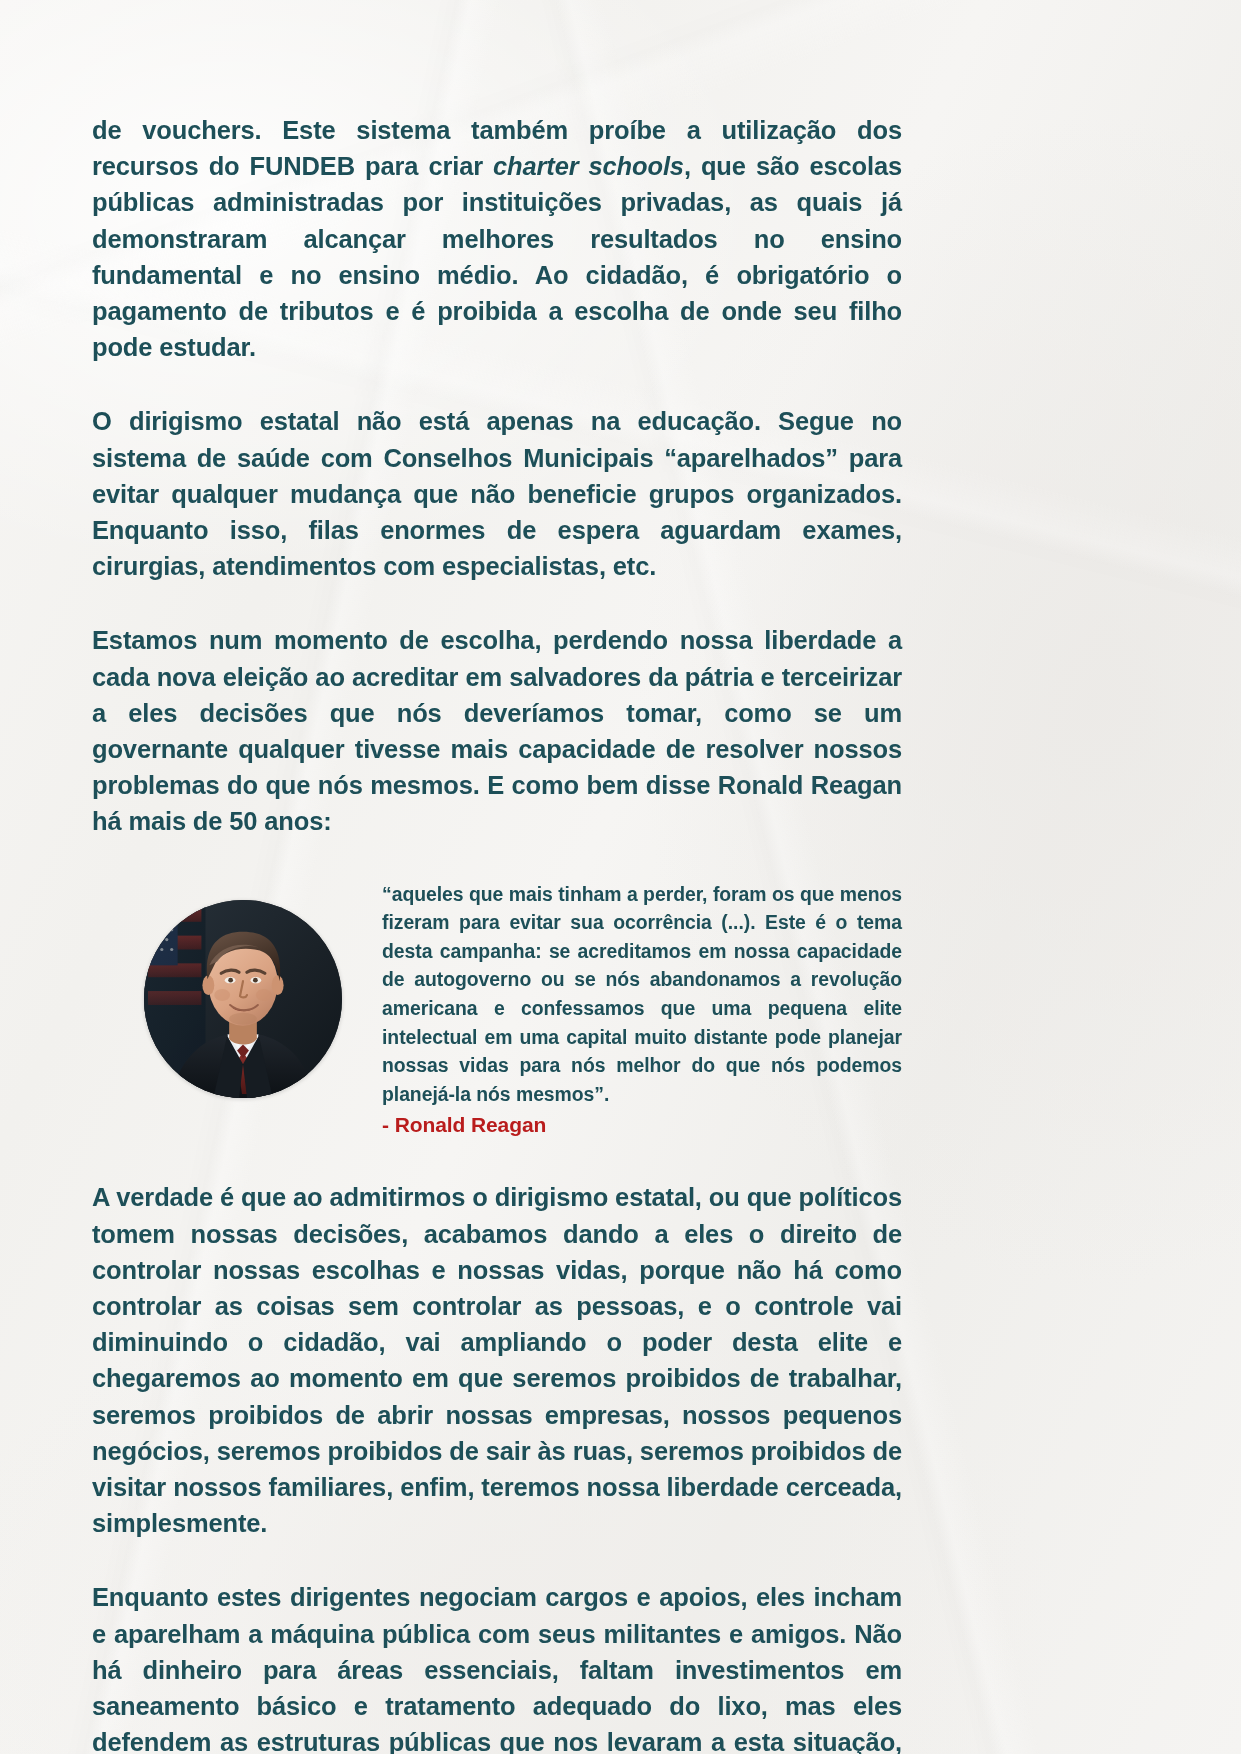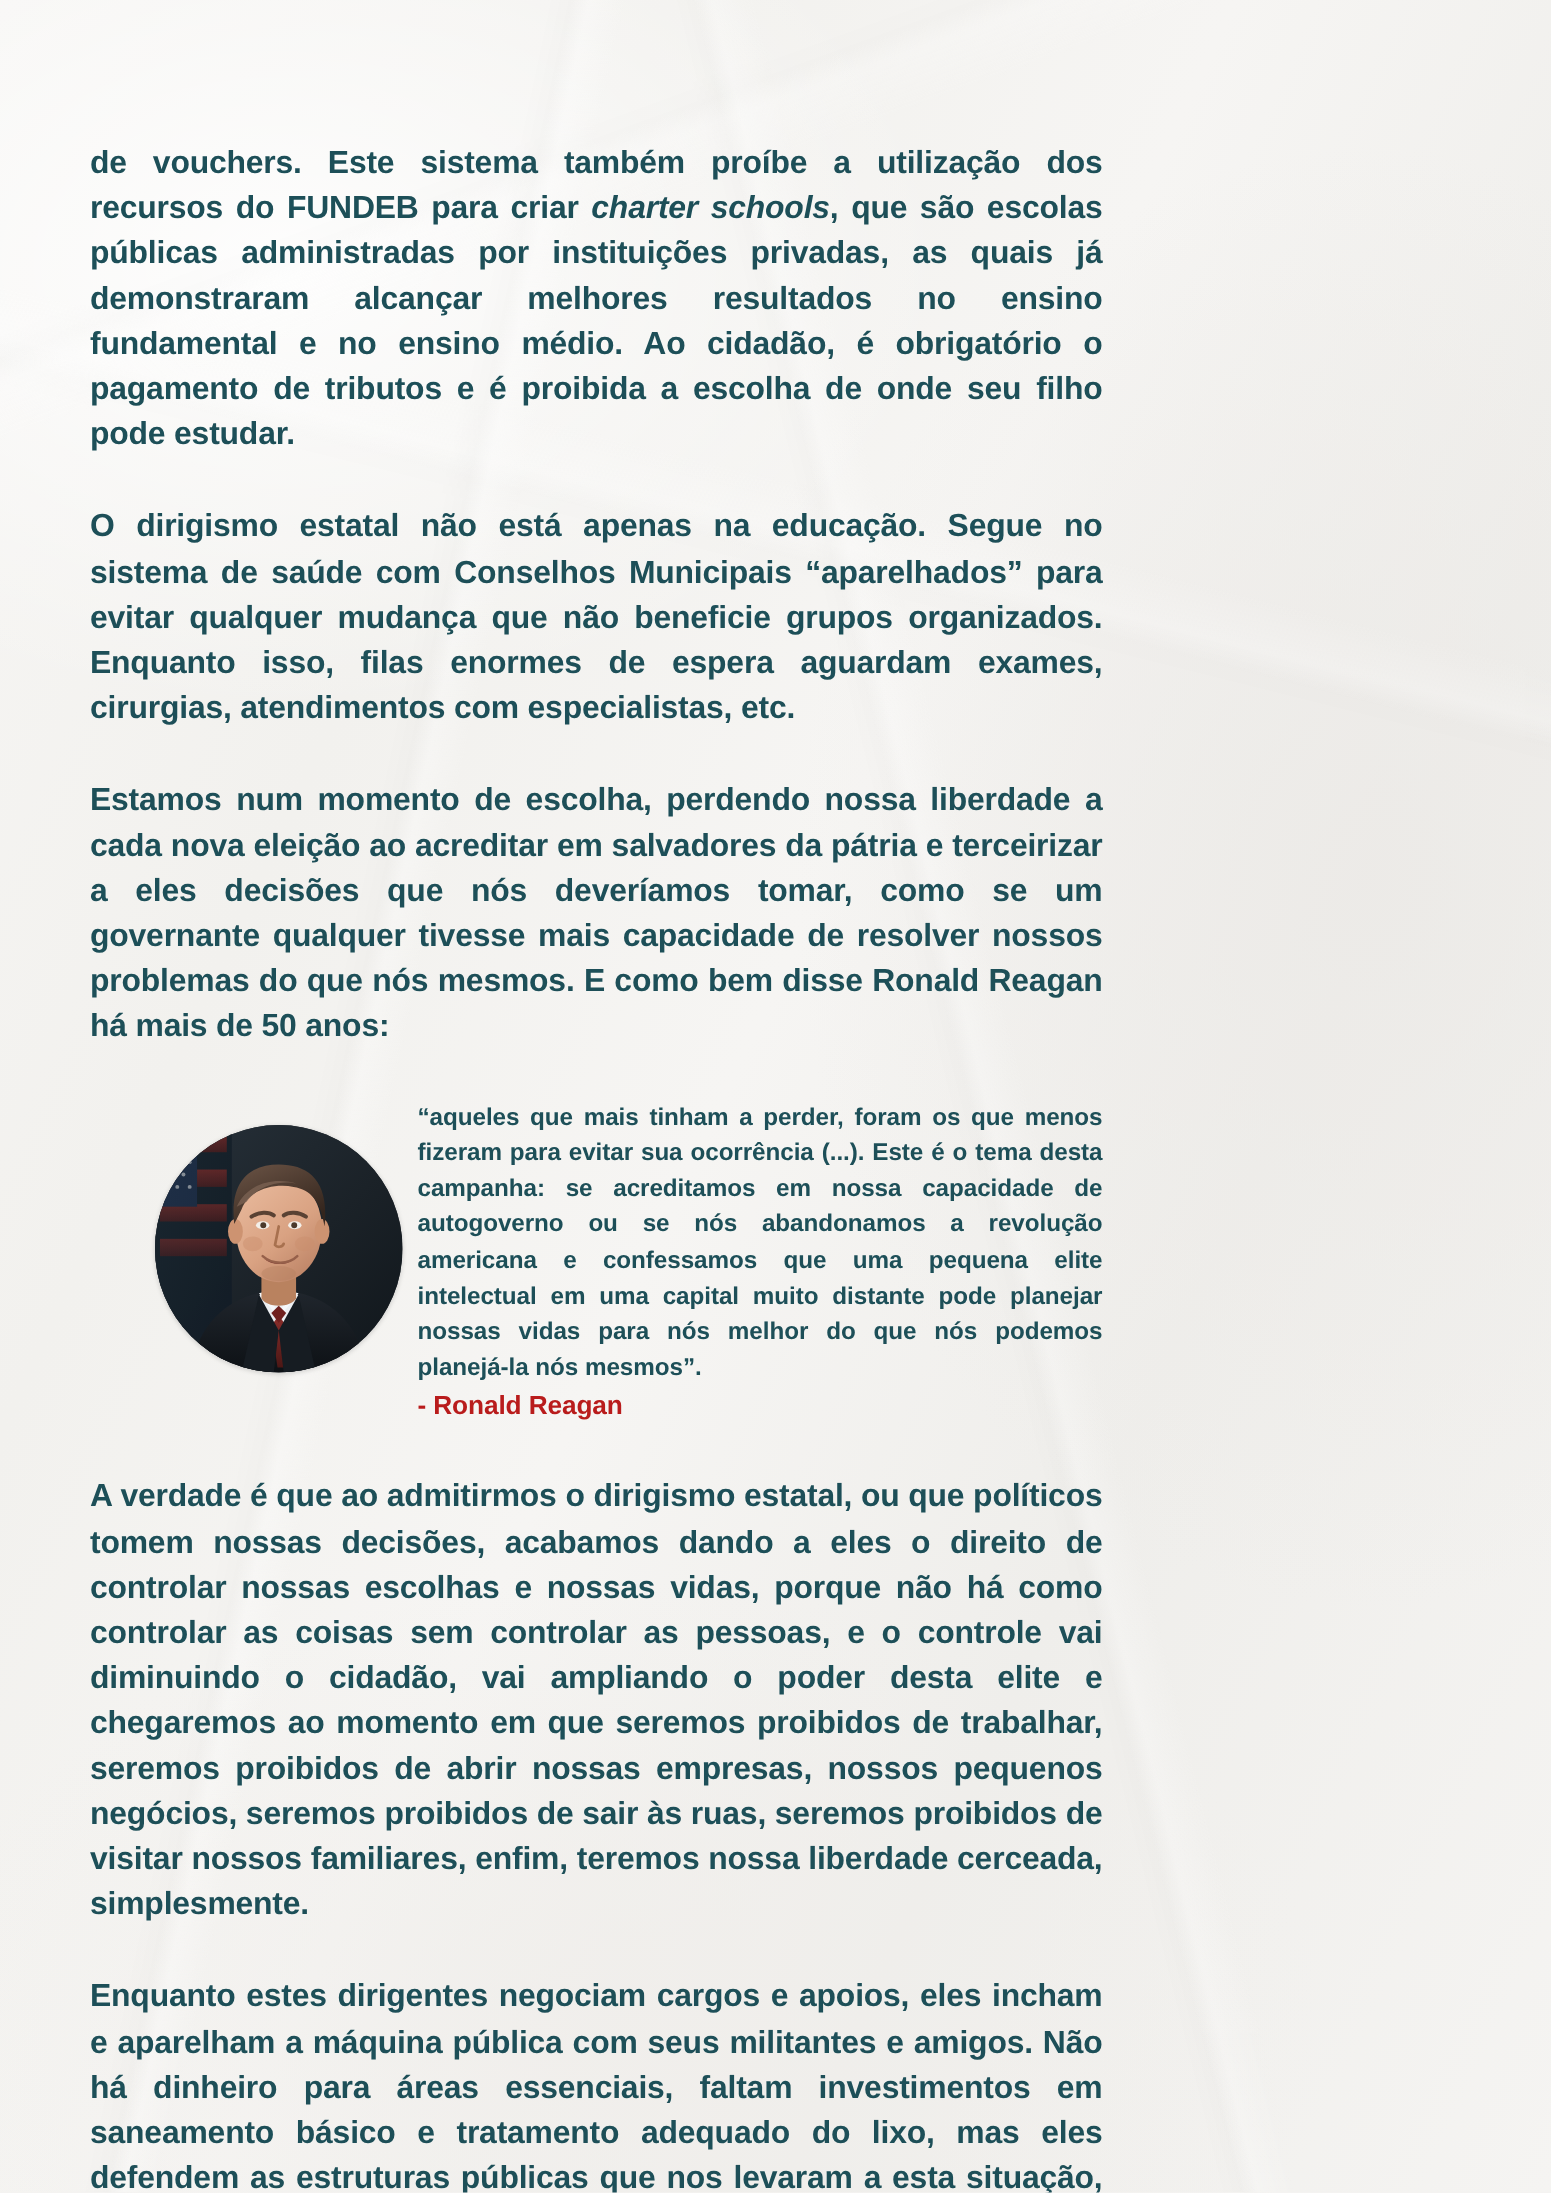--- a/index.html
+++ b/index.html
@@ -39,21 +39,21 @@
       linear-gradient(76deg, rgba(0,0,0,0) 58%, rgba(0,0,0,0.018) 59.1%, rgba(255,255,255,0.45) 60%, rgba(0,0,0,0) 62%),
       linear-gradient(160deg, rgba(0,0,0,0) 12%, rgba(0,0,0,0.015) 13%, rgba(255,255,255,0.35) 13.9%, rgba(0,0,0,0) 16%),
       linear-gradient(14deg, rgba(0,0,0,0) 70%, rgba(0,0,0,0.012) 71%, rgba(255,255,255,0.4) 72%, rgba(0,0,0,0) 74%);
   }
 
   .page {
     position: relative;
     width: 1006px;
     height: 1754px;
     box-sizing: border-box;
-    padding: 112px 148px 0 72px;
+    padding: 112px 148px 0 92px;
   }
 
   .content {
     width: 810px;
     color: #1d4f58;
   }
 
   p.body-par {
     margin: 0 0 38px 0;
     font-size: 25.5px;
@@ -71,21 +71,21 @@
 
   em.italic-term {
     font-style: italic;
     font-weight: 600;
   }
 
   
   .quote-block {
     display: flex;
     align-items: flex-start;
-    gap: 12px;
+    gap: 40px;
     margin: 4px 0 40px 0;
     padding-left: 52px;
     box-sizing: border-box;
   }
 
   .portrait-wrap {
     flex: 0 0 auto;
     width: 198px;
     padding-top: 22px;
   }

